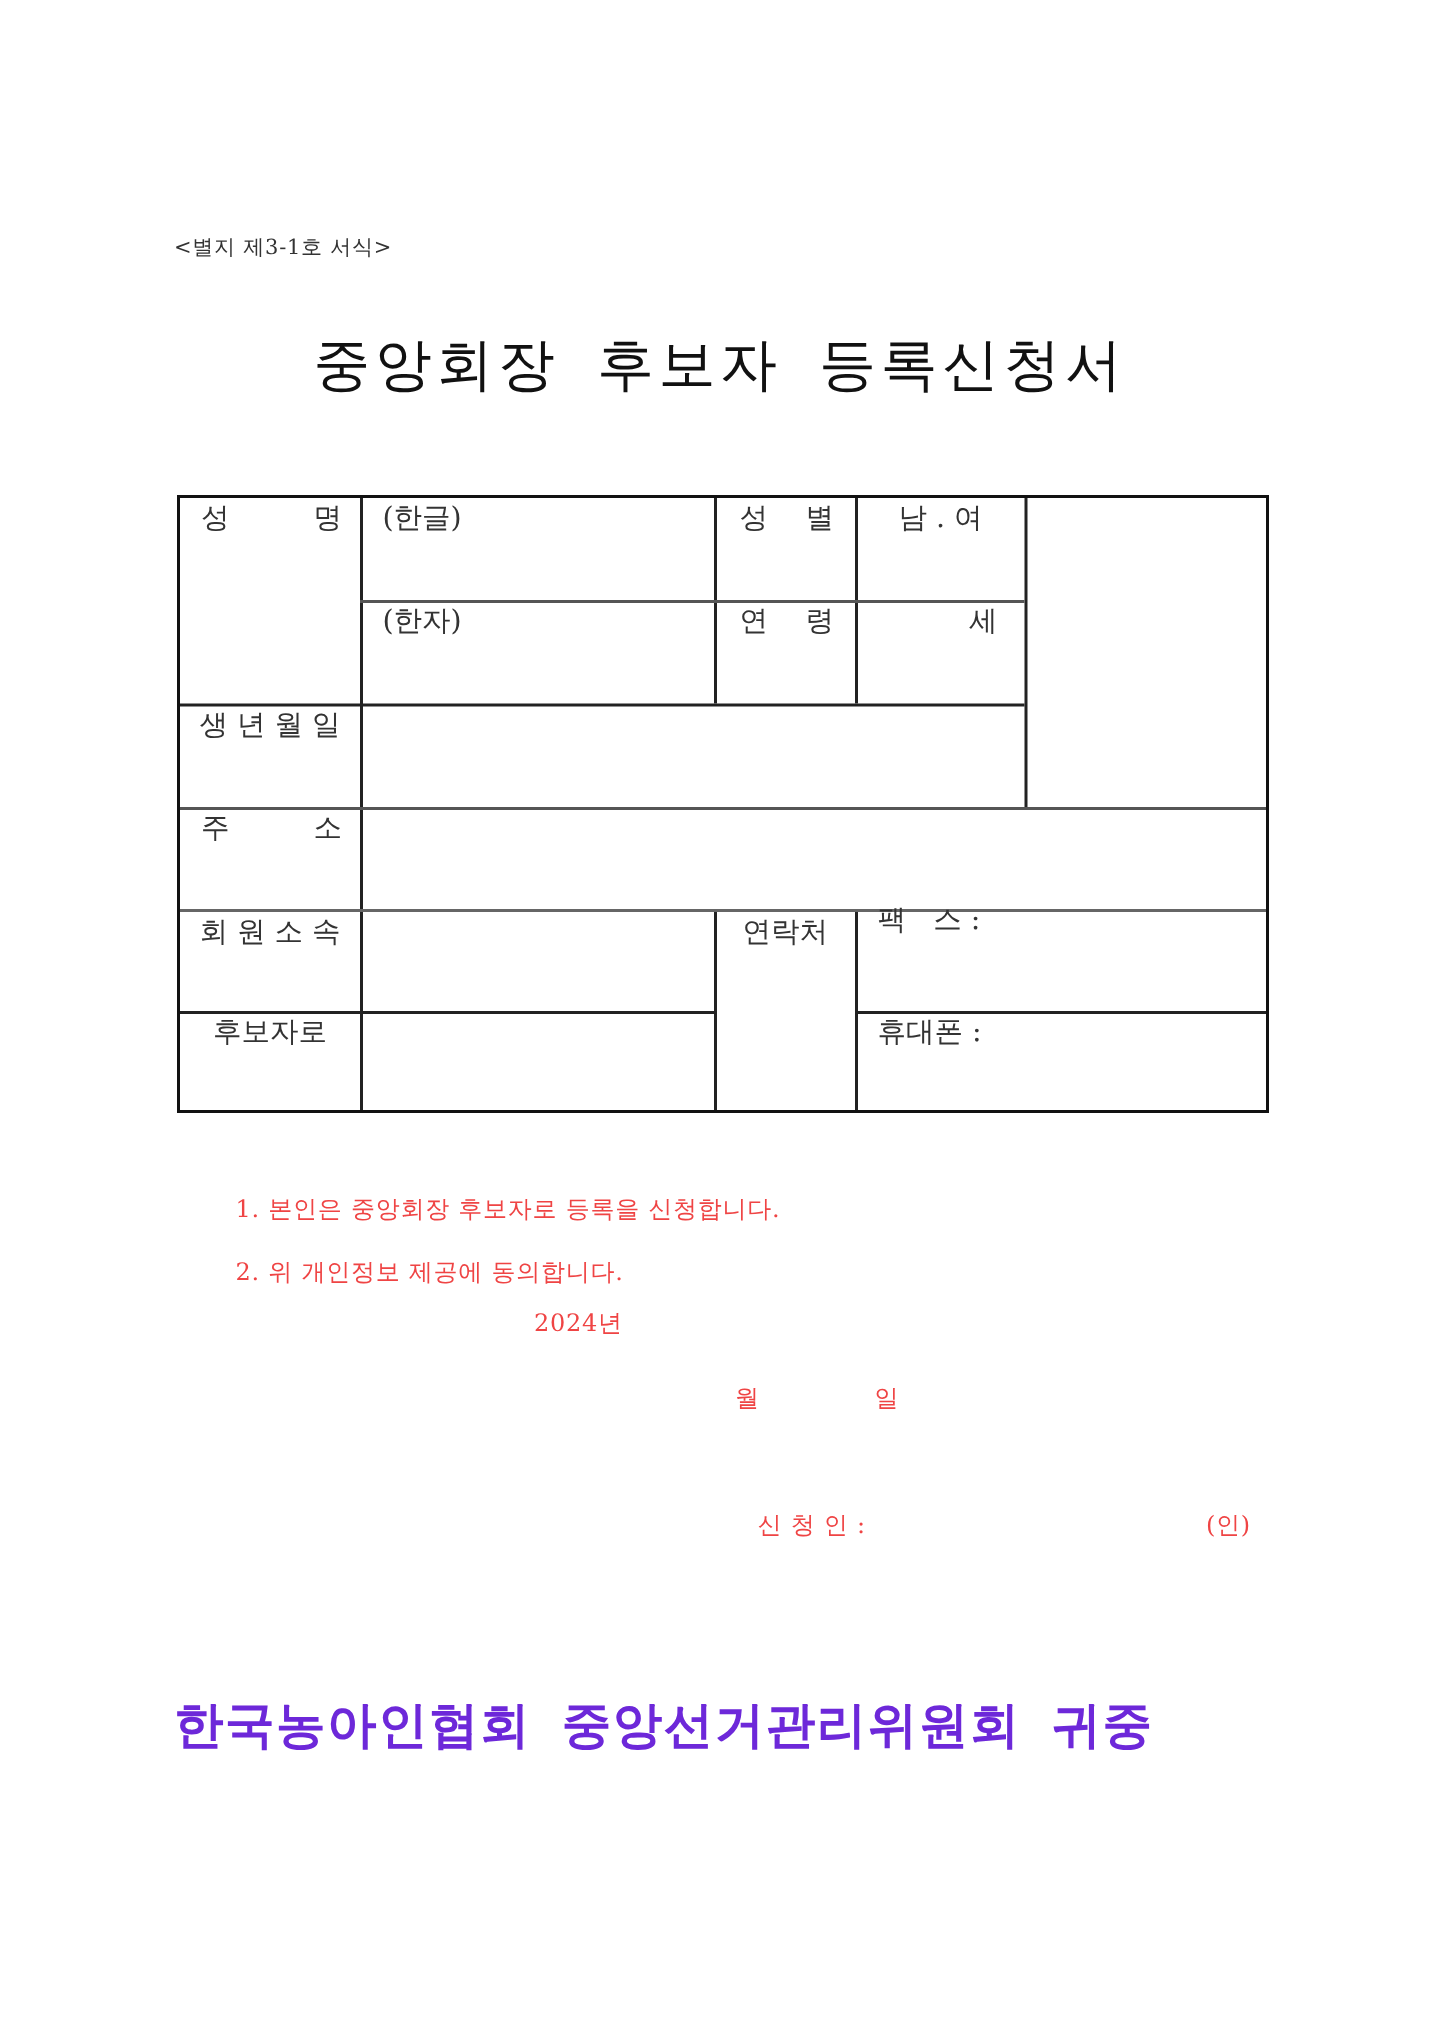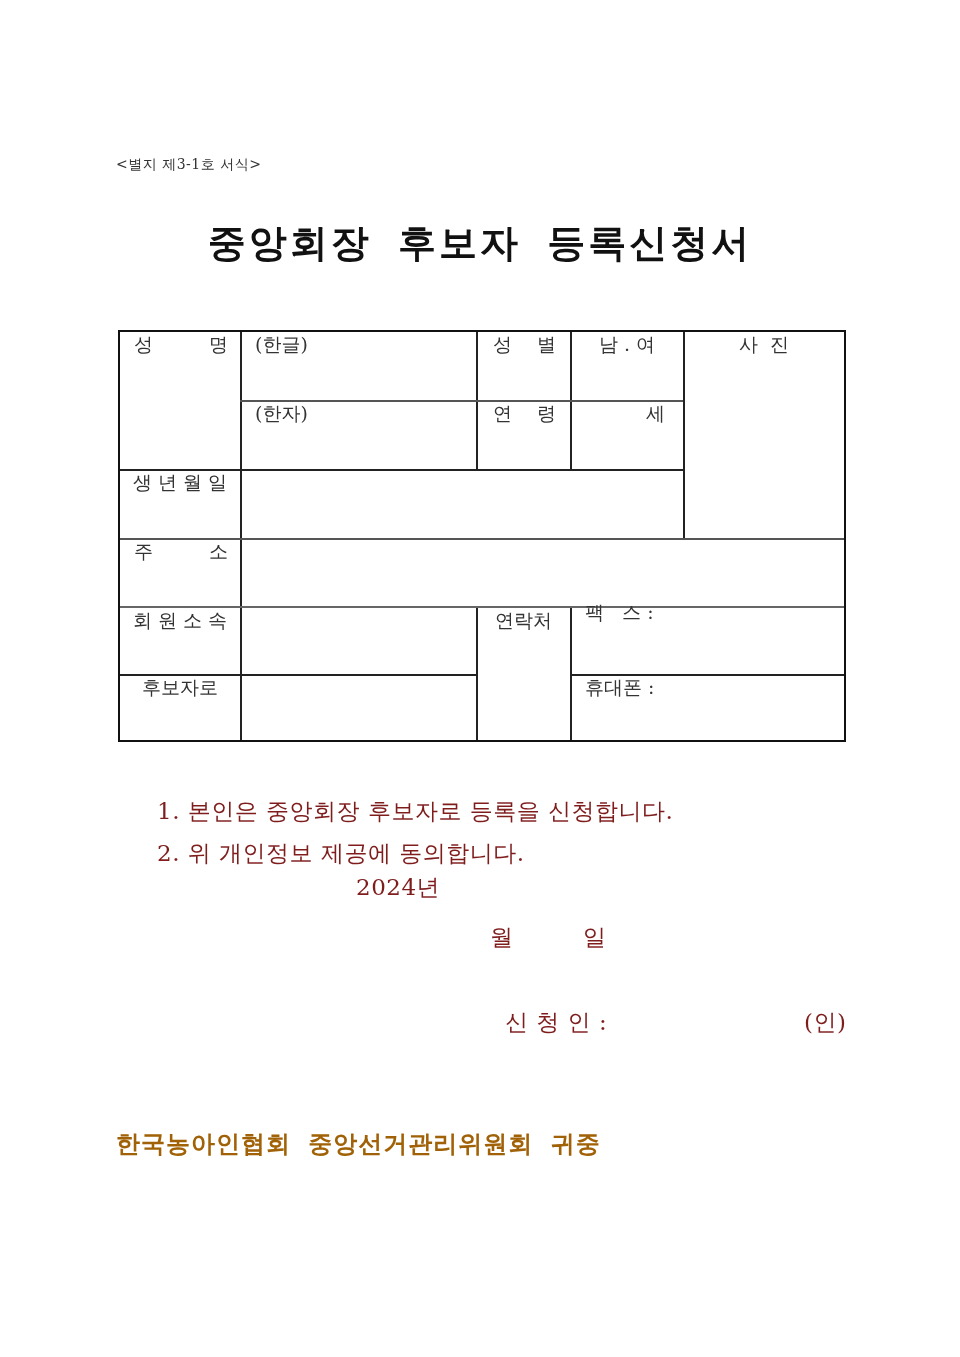--- a/index.html
+++ b/index.html
@@ -1,31 +1,31 @@
 <!DOCTYPE html>
 <html><head>
   <meta charset="utf-8">
   <style>
     html, body { margin: 0; padding: 0; background: #ffffff; }
     body { width: 960px; height: 1357px; position: relative; overflow: hidden;
       font-family: "DejaVu Serif", "Liberation Serif", serif; color: #222; }
     .abs { position: absolute; }
     .form-label { left: 116px; top: 156px; font-size: 14px; letter-spacing: 0.5px; color: #333; }
     .title { left: 0; width: 960px; top: 218px; text-align: center; font-size: 38px;
-      font-family: "DejaVu Sans", "Liberation Sans", sans-serif; font-weight: bold; letter-spacing: 3px; color: #111; word-spacing: 10px; }
+      font-family: "DejaVu Sans", "Liberation Sans", sans-serif; font-weight: normal; letter-spacing: 3px; color: #111; word-spacing: 10px; }
     .tbl { left: 118px; top: 330px; width: 728px; height: 412px; border: 2px solid #111; box-sizing: border-box; }
     .line { position: absolute; background: #222; }
     .cell { position: absolute; display: flex; align-items: flex-start; font-size: 19px; color: #333; box-sizing: border-box; }
     .spread { justify-content: space-between; padding: 0 12px 0 14px; }
     .center { justify-content: center; }
     .left { justify-content: flex-start; padding-left: 14px; }
     .right { justify-content: flex-end; padding-right: 18px; }
-    .stmt { font-size: 23px; color: #7f1d1d; letter-spacing: 0.5px; }
-    .footer { left: 116px; top: 1128px; font-size: 24px; font-weight: bold;
-      font-family: "DejaVu Sans", "Liberation Sans", sans-serif; color: #a16207; letter-spacing: 1px; word-spacing: 8px; }
+    .stmt { font-size: 16px; color: #ef4444; letter-spacing: 0.5px; }
+    .footer { left: 116px; top: 1128px; font-size: 33px; font-weight: bold;
+      font-family: "DejaVu Sans", "Liberation Sans", sans-serif; color: #6d28d9; letter-spacing: 1px; word-spacing: 8px; }
   </style>
 </head>
 <body>
 
 <div class="abs form-label">&lt;별지 제3-1호 서식&gt;</div>
 
 <div class="abs title">중앙회장 후보자 등록신청서</div>
 
 <div class="abs tbl">
 
@@ -60,23 +60,20 @@
   <div class="cell center" style="left:451px; top:0; width:112px; height:68px;">
     <span>남 . 여</span>
   </div>
   <div class="cell spread" style="left:357px; top:69px; width:93px; height:68px; padding:0 14px 0 16px;">
     <span>연</span>
     <span>령</span>
   </div>
   <div class="cell right" style="left:451px; top:69px; width:112px; height:68px;">
     <span>세</span>
   </div>
-  <div class="cell center" style="left:564px; top:0; width:160px; height:206px; white-space:pre;">
-    <span>사  진</span>
-  </div>
 
   <div class="cell center" style="left:0; top:138px; width:120px; height:68px;">생 년 월 일</div>
   <div class="cell" style="left:121px; top:138px; width:442px; height:68px;"></div>
 
   <div class="cell spread" style="left:0; top:207px; width:120px; height:67px;">
     <span>주</span>
     <span>소</span>
   </div>
   <div class="cell" style="left:121px; top:207px; width:603px; height:67px;"></div>
 

